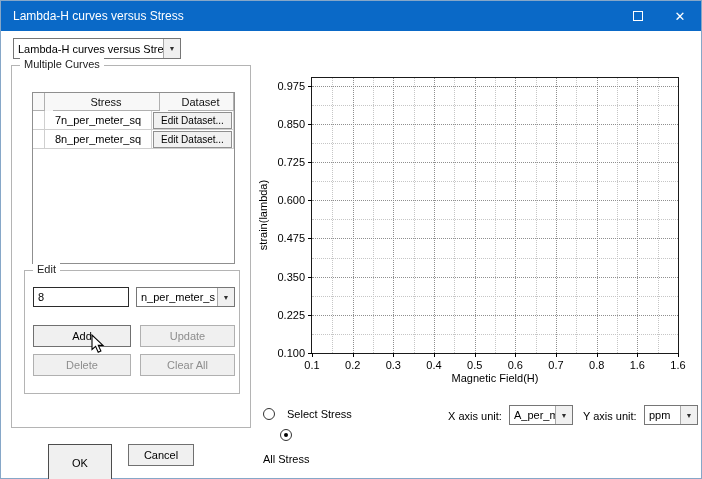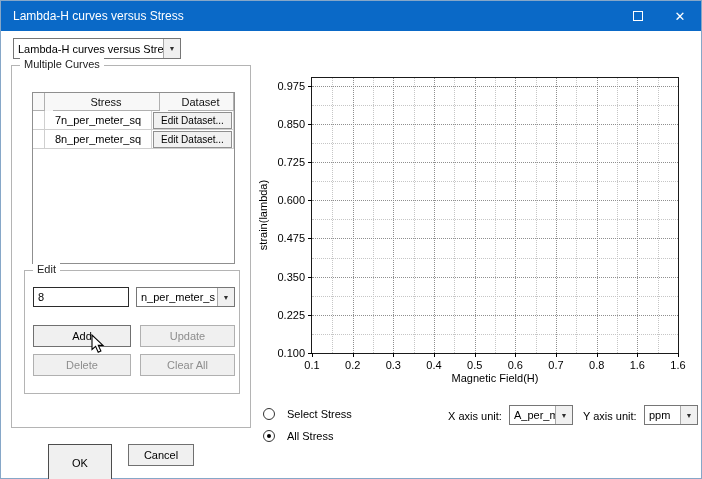--- a/index.html
+++ b/index.html
@@ -186,21 +186,21 @@
       <div class="ytickmark" style="top: 100%;"></div>
       <div class="yticklab" style="top: 100%;">0.100</div>
     </div>
   <div class="xlabel">Magnetic Field(H)</div>
 
   <div class="radiogrp">
       <div class="radio" style="top: 0px;">
         <span class="dot"></span>
         <span>Select Stress</span>
       </div>
-      <div class="radio sel" style="top: 22px;">
+      <div class="radio sel" style="top: 22px; flex-direction: column;">
         <span class="dot"></span>
         <span>All Stress</span>
       </div>
     </div>
 
   <span class="unitlabel" style="left:447px;top:409px;">X axis unit:</span>
   <div class="combo" style="left:508px;top:404px;width:64px;height:20px;">
     <span class="val">A_per_me</span>
     <span class="arrow">▼</span>
   </div>

